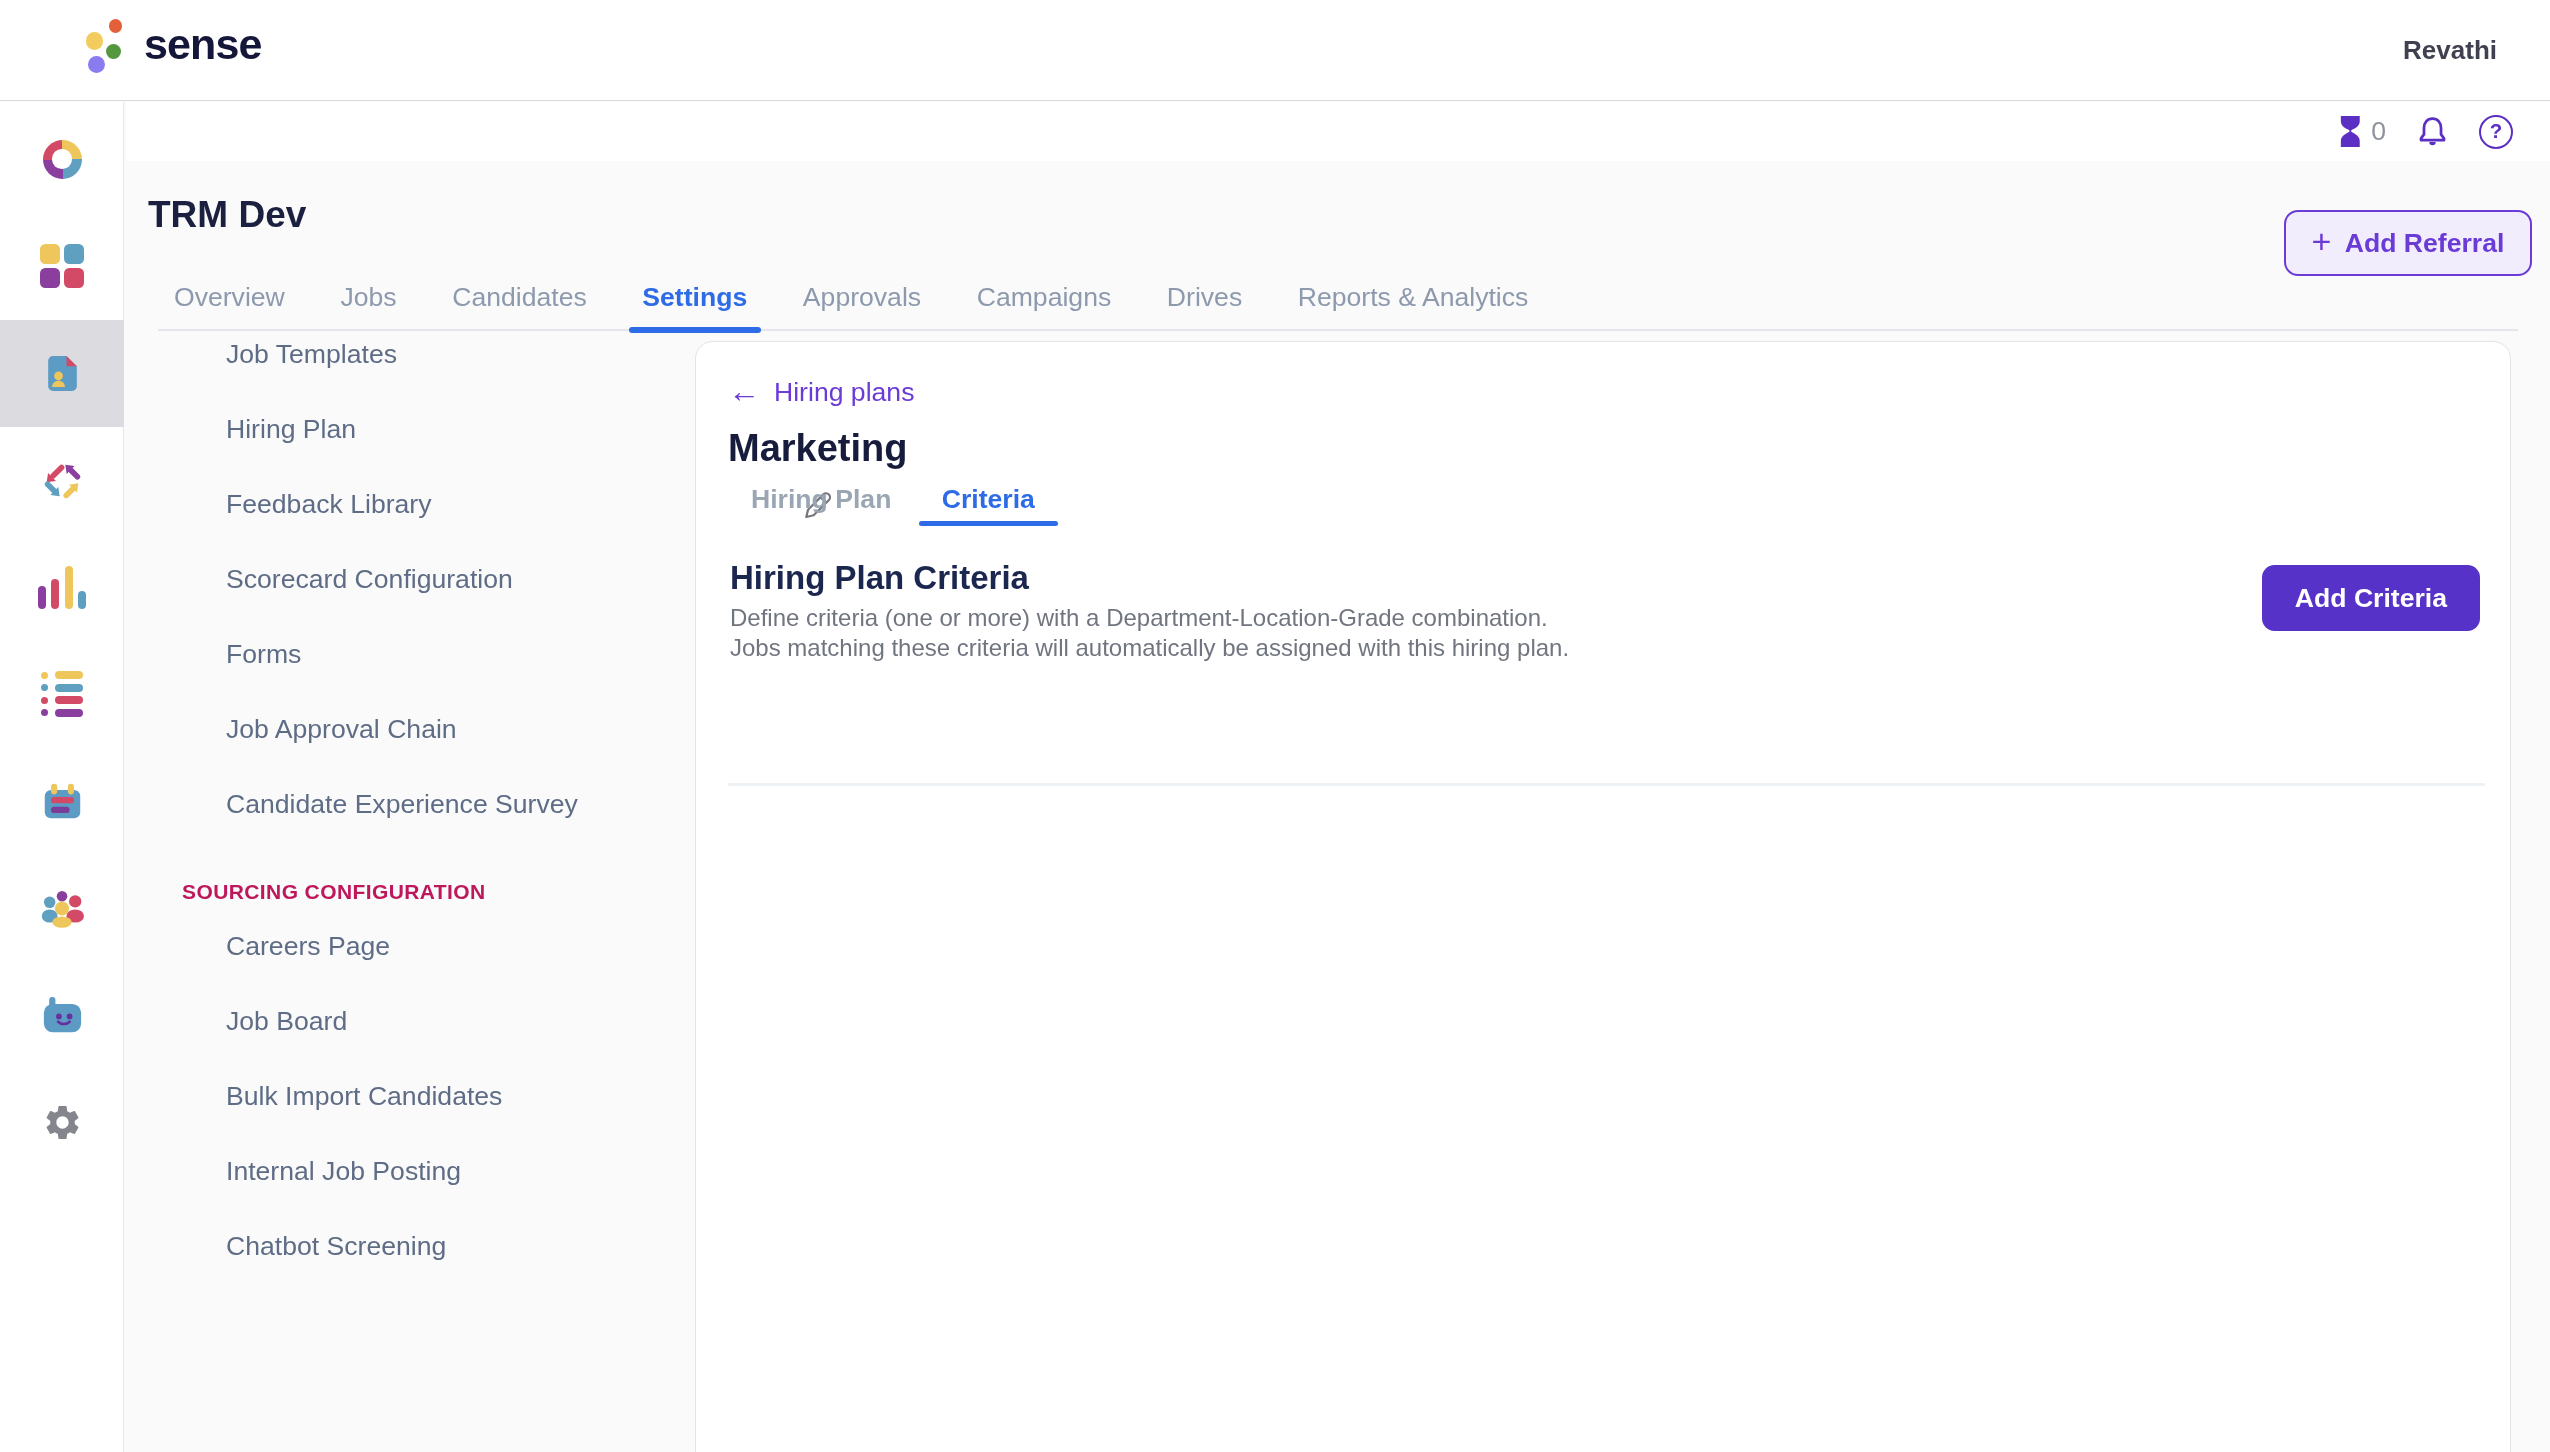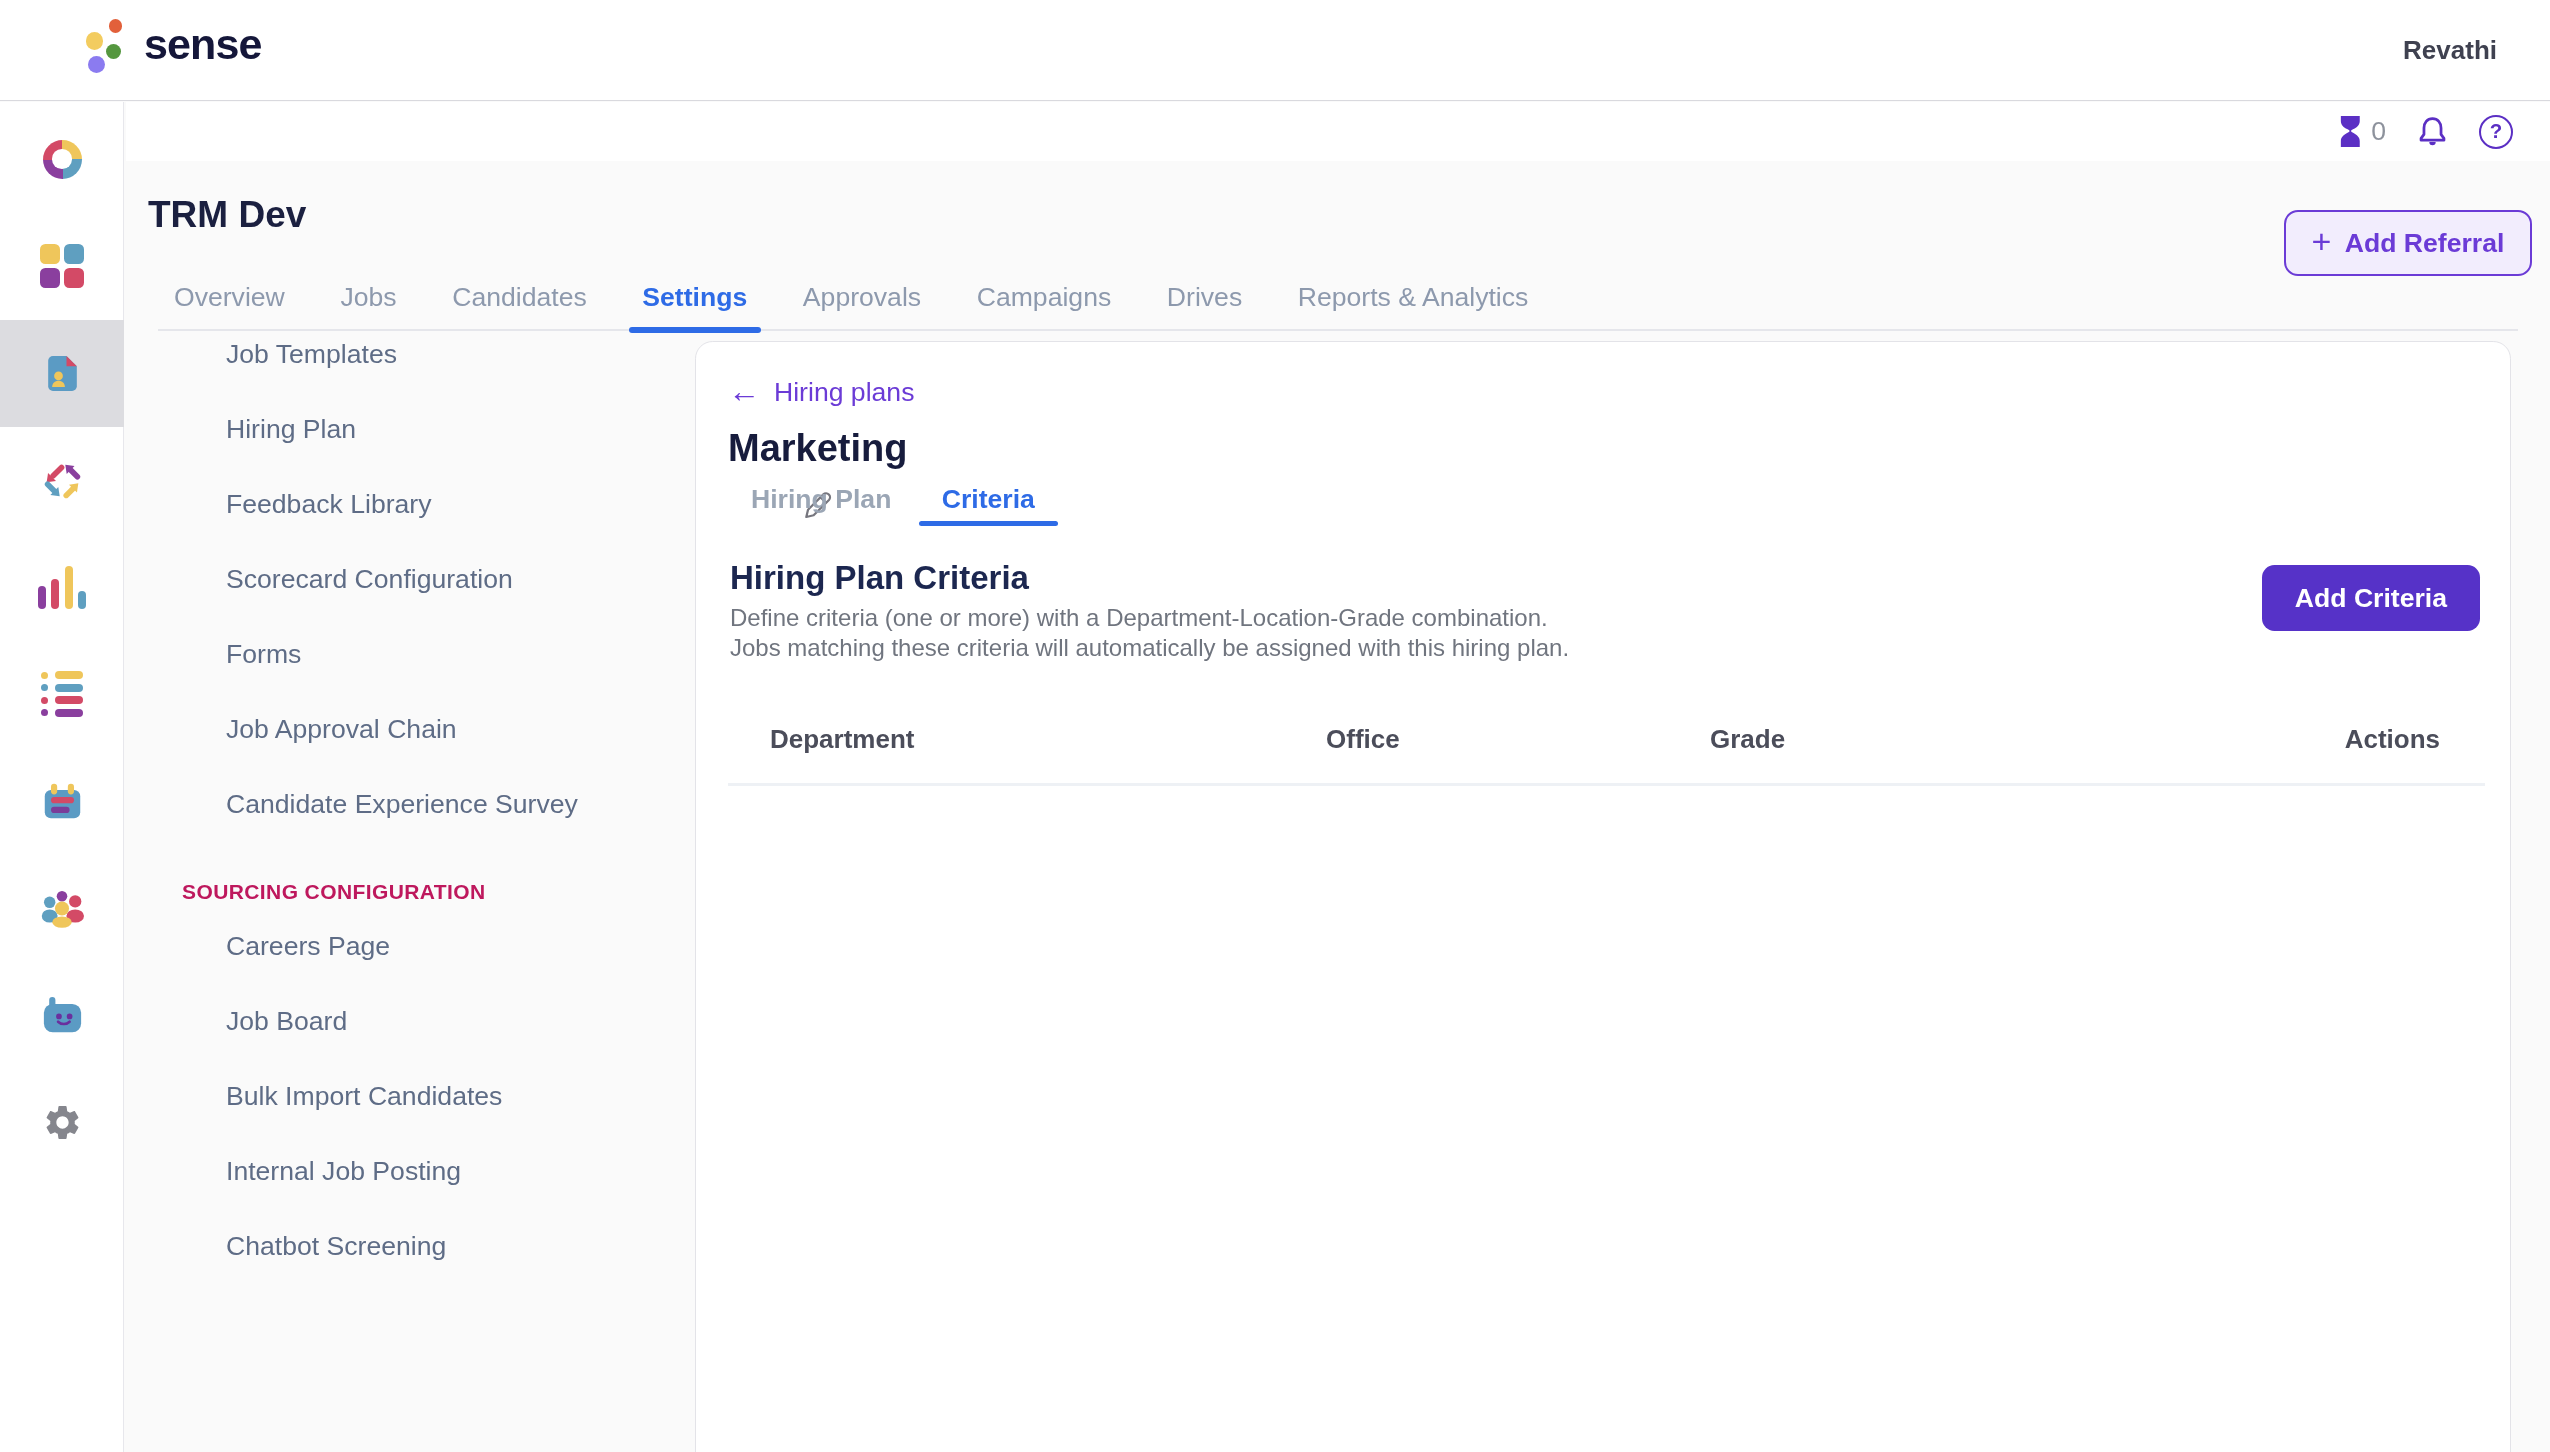--- a/index.html
+++ b/index.html
@@ -281,23 +281,17 @@
         <div class="card-tab active">Criteria</div>
       </div>
 
       <h3 class="crit-heading">Hiring Plan Criteria</h3>
       <div class="crit-desc">
         <div>Define criteria (one or more) with a Department-Location-Grade combination.</div>
         <div>Jobs matching these criteria will automatically be assigned with this hiring plan.</div>
       </div>
       <button class="add-criteria">Add Criteria</button>
 
-      <div class="thead">
-        <span class="th th-dept">Department</span>
-        <span class="th th-office">Office</span>
-        <span class="th th-grade">Grade</span>
-        <span class="th th-actions">Actions</span>
-      </div>
       <div class="thead-divider"></div>
     </section>
   </main>
 </div>
 
 
 </body></html>

